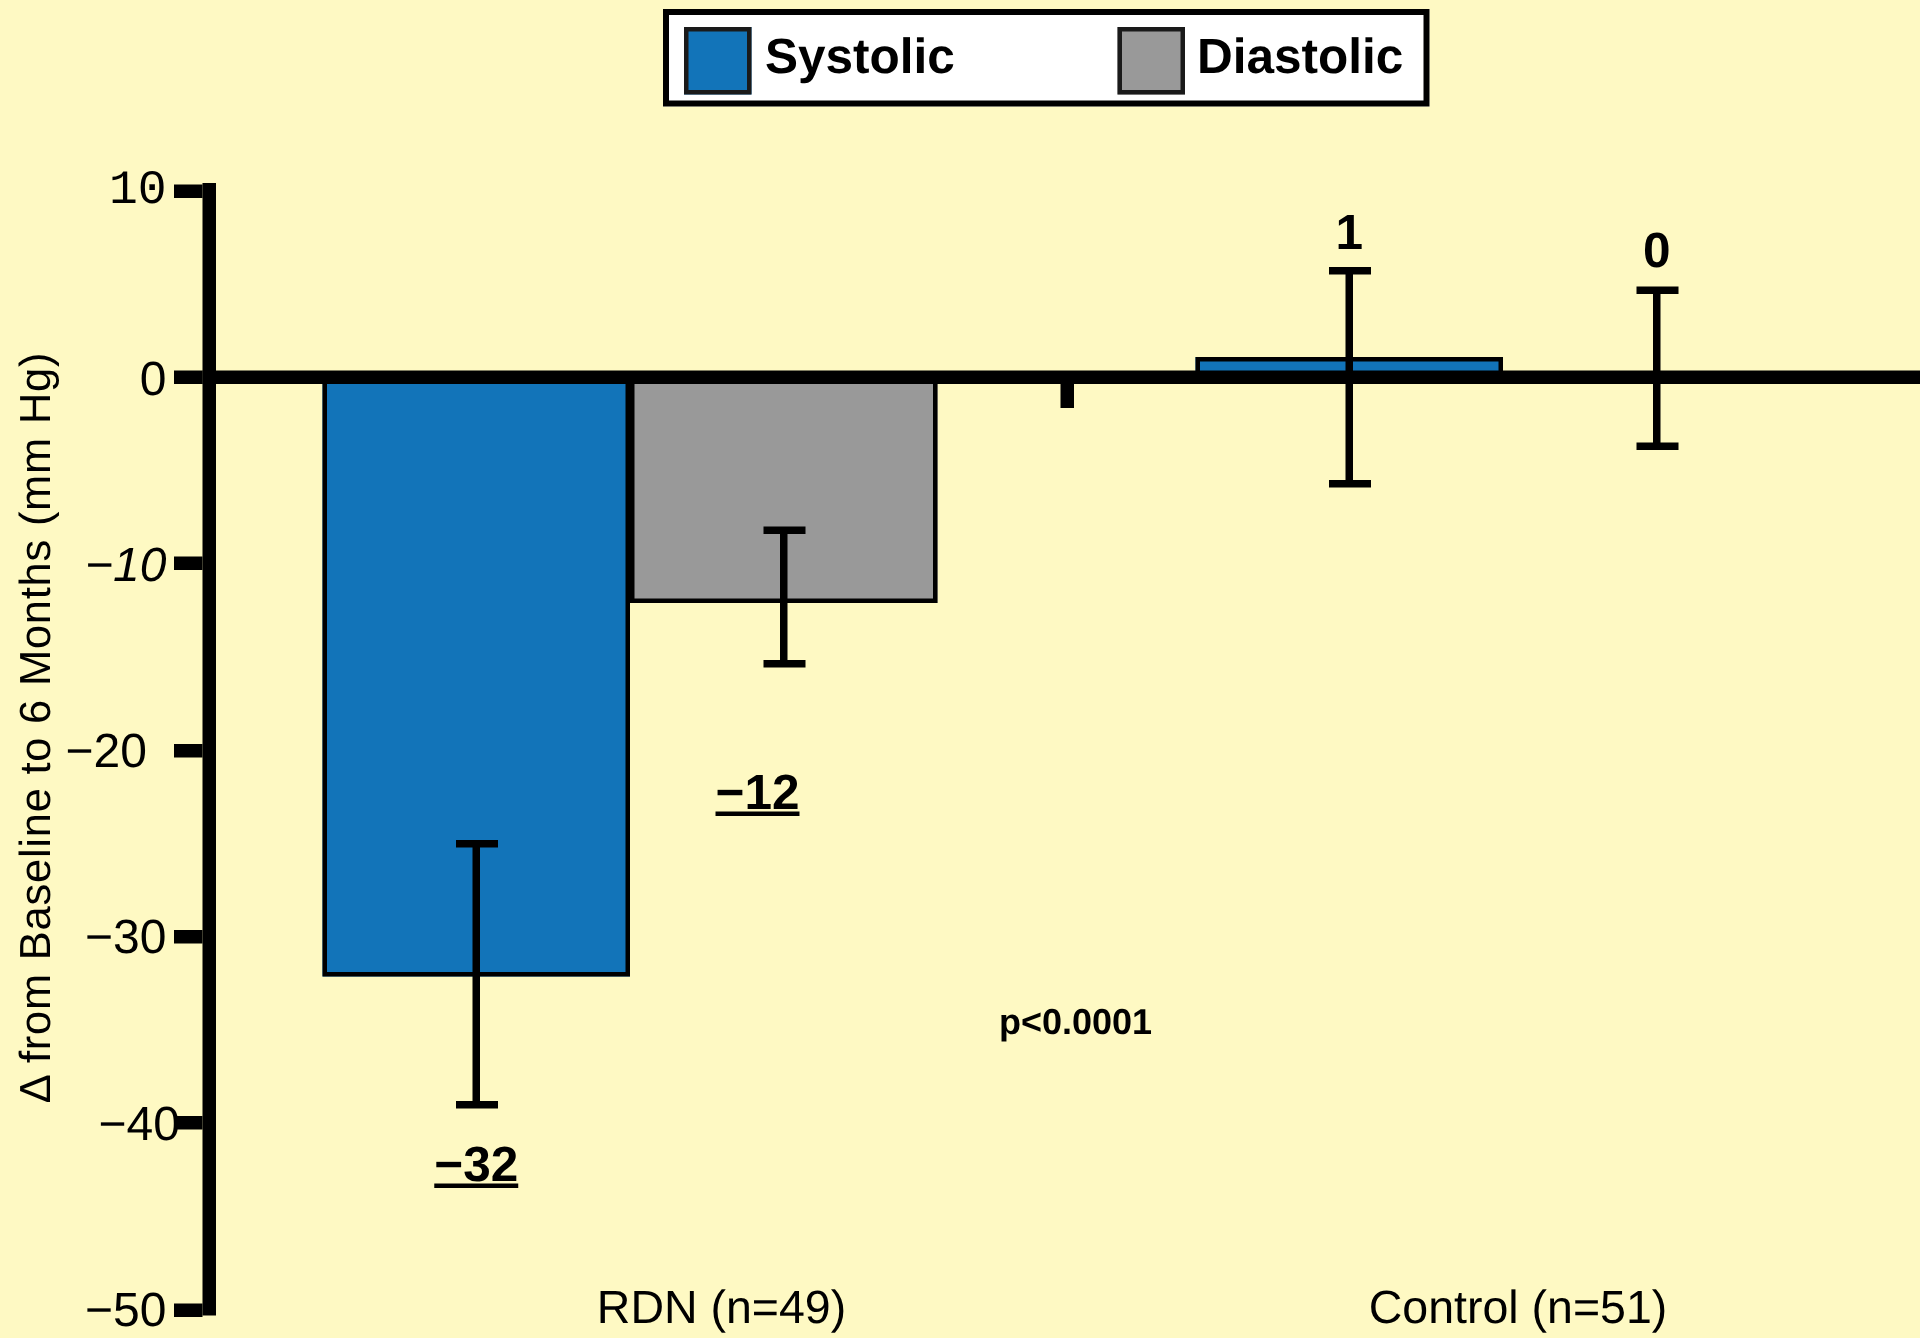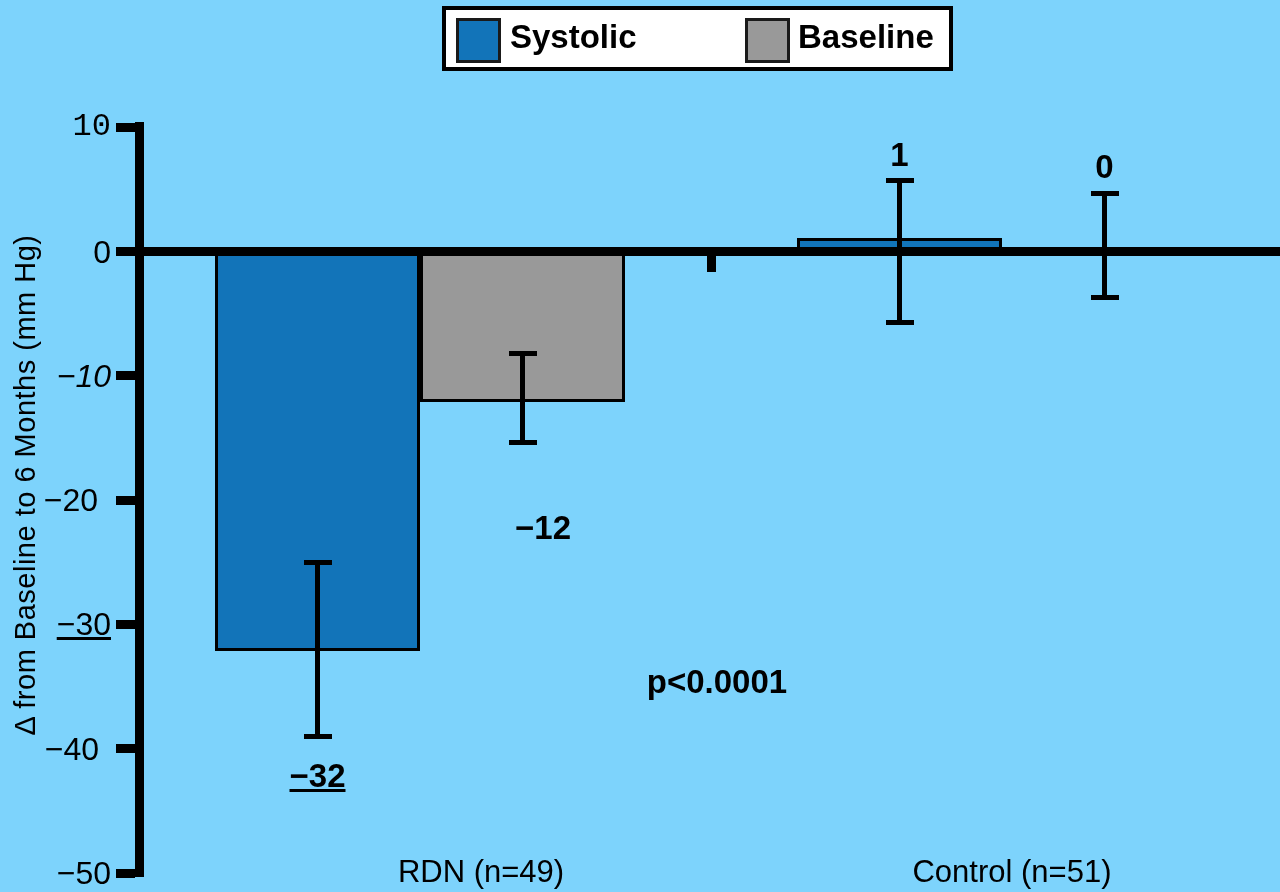--- a/index.html
+++ b/index.html
@@ -1,57 +1,57 @@
 <!DOCTYPE html>
 <html><head>
 <meta charset="utf-8">
 <style>
   * { margin:0; padding:0; box-sizing:border-box; }
   html,body { background:#ffffff; }
   body { font-family:"Liberation Sans","DejaVu Sans",sans-serif; color:#000; }
-  #stage { position:relative; width:1280px; height:892px; background:#7dd3fc; overflow:hidden; }
+  #stage { position:relative; width:1280px; height:892px; background:#fef9c3; overflow:hidden; }
 
   
   #legend { position:absolute; left:442px; top:6px; width:511px; height:65px;
             border:4px solid #000; background:#fff; }
   .swatch { position:absolute; top:8px; width:45px; height:45px; border:3px solid #1a1a1a; }
   #swatch-sys { left:10px; }
   #swatch-dia { left:299px; }
   .legend-label { position:absolute; top:50%; transform:translateY(-54%);
                   font-size:33px; font-weight:bold; white-space:nowrap; }
   #leg-label-sys { left:64px; }
   #leg-label-dia { left:352px; }
 
   
   #ytitle { position:absolute; left:25px; top:485px; transform:translate(-50%,-50%) rotate(-90deg);
             font-size:29px; white-space:nowrap; letter-spacing:0.5px; }
 
   
   #pvalue { position:absolute; left:717px; top:682px; transform:translate(-50%,-50%);
-            font-size:33px; font-weight:bold; white-space:nowrap; }
+            font-size:24px; font-weight:bold; white-space:nowrap; }
 
   
   .fill  { position:absolute; background:#000; }
   .bar   { position:absolute; border:3px solid #000; }
   .tick-label  { position:absolute; font-size:32px; line-height:38px; text-align:right; width:92px; }
   .value-label { position:absolute; font-size:33px; font-weight:bold;
                  transform:translate(-50%,-50%); white-space:nowrap; }
   .group-label { position:absolute; font-size:31px;
                  transform:translate(-50%,-50%); white-space:nowrap; }
 </style>
 </head>
 <body>
 
 <div id="stage">
 
   <div id="legend">
     <span class="swatch" id="swatch-sys" style="background: rgb(18, 116, 185);"></span>
     <span class="legend-label" id="leg-label-sys">Systolic</span>
     <span class="swatch" id="swatch-dia" style="background: rgb(153, 153, 153);"></span>
-    <span class="legend-label" id="leg-label-dia">Baseline</span>
+    <span class="legend-label" id="leg-label-dia">Diastolic</span>
   </div>
 
   <div id="ytitle">Δ from Baseline to 6 Months (mm Hg)</div>
 
   <div id="pvalue">p&lt;0.0001</div>
 
   <div id="plot-layer">
       <div class="bar" style="left: 215px; top: 250px; width: 205px; height: 400.76px; background: rgb(18, 116, 185);"></div>
       <div class="bar" style="left: 420px; top: 250px; width: 205px; height: 152.16px; background: rgb(153, 153, 153);"></div>
       <div class="bar" style="left: 797px; top: 237.57px; width: 205px; height: 15.43px; background: rgb(18, 116, 185);"></div>
@@ -60,33 +60,33 @@
       <div class="fill" style="left: 134.5px; top: 122px; width: 9px; height: 755px;"></div>
       <div class="fill" style="left: 116px; top: 122.7px; width: 18.5px; height: 9px;"></div>
       <div class="tick-label" style="left: 19px; top: 108.2px; font-family: Liberation Mono, monospace;">10</div>
       <div class="fill" style="left: 116px; top: 247px; width: 18.5px; height: 9px;"></div>
       <div class="tick-label" style="left: 19px; top: 232.5px;">0</div>
       <div class="fill" style="left: 116px; top: 371.3px; width: 18.5px; height: 9px;"></div>
       <div class="tick-label" style="left: 19px; top: 356.8px; font-style: italic;">−10</div>
       <div class="fill" style="left: 116px; top: 495.6px; width: 18.5px; height: 9px;"></div>
       <div class="tick-label" style="left: 6px; top: 481.1px;">−20</div>
       <div class="fill" style="left: 116px; top: 619.9px; width: 18.5px; height: 9px;"></div>
-      <div class="tick-label" style="left: 19px; top: 605.4px; text-decoration: underline;">−30</div>
+      <div class="tick-label" style="left: 19px; top: 605.4px;">−30</div>
       <div class="fill" style="left: 116px; top: 744.2px; width: 18.5px; height: 9px;"></div>
-      <div class="tick-label" style="left: 7px; top: 729.7px;">−40</div>
+      <div class="tick-label" style="left: 28px; top: 729.7px;">−40</div>
       <div class="fill" style="left: 116px; top: 868.5px; width: 18.5px; height: 9px;"></div>
       <div class="tick-label" style="left: 19px; top: 854px;">−50</div>
       <div class="fill" style="left: 315.25px; top: 562.25px; width: 4.5px; height: 174.02px;"></div>
       <div class="fill" style="left: 303.5px; top: 559.75px; width: 28px; height: 5px;"></div>
       <div class="fill" style="left: 303.5px; top: 733.77px; width: 28px; height: 5px;"></div>
       <div class="value-label" style="left: 317.5px; top: 776.26px; text-decoration: underline;">−32</div>
       <div class="fill" style="left: 520.25px; top: 353.426px; width: 4.5px; height: 89.496px;"></div>
       <div class="fill" style="left: 508.5px; top: 350.926px; width: 28px; height: 5px;"></div>
       <div class="fill" style="left: 508.5px; top: 440.422px; width: 28px; height: 5px;"></div>
-      <div class="value-label" style="left: 543px; top: 527.66px;">−12</div>
+      <div class="value-label" style="left: 505px; top: 527.66px; text-decoration: underline;">−12</div>
       <div class="group-label" style="left: 481px; top: 872px;">RDN (n=49)</div>
       <div class="fill" style="left: 897.25px; top: 180.649px; width: 4.5px; height: 141.702px;"></div>
       <div class="fill" style="left: 885.5px; top: 178.149px; width: 28px; height: 5px;"></div>
       <div class="fill" style="left: 885.5px; top: 319.851px; width: 28px; height: 5px;"></div>
       <div class="value-label" style="left: 899.5px; top: 154.649px;">1</div>
       <div class="fill" style="left: 1102.25px; top: 193.079px; width: 4.5px; height: 104.412px;"></div>
       <div class="fill" style="left: 1090.5px; top: 190.579px; width: 28px; height: 5px;"></div>
       <div class="fill" style="left: 1090.5px; top: 294.991px; width: 28px; height: 5px;"></div>
       <div class="value-label" style="left: 1104.5px; top: 167.079px;">0</div>
       <div class="group-label" style="left: 1012px; top: 872px;">Control (n=51)</div>

